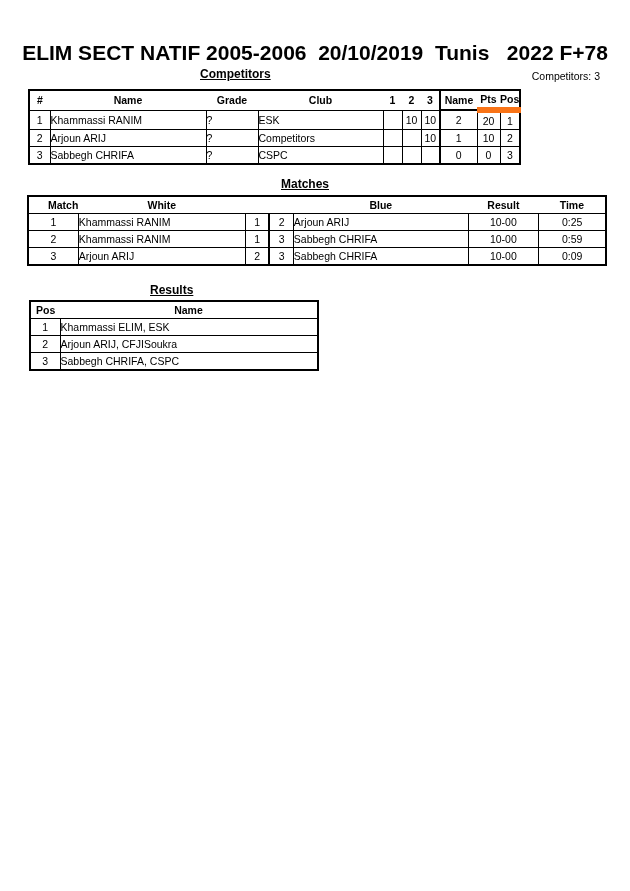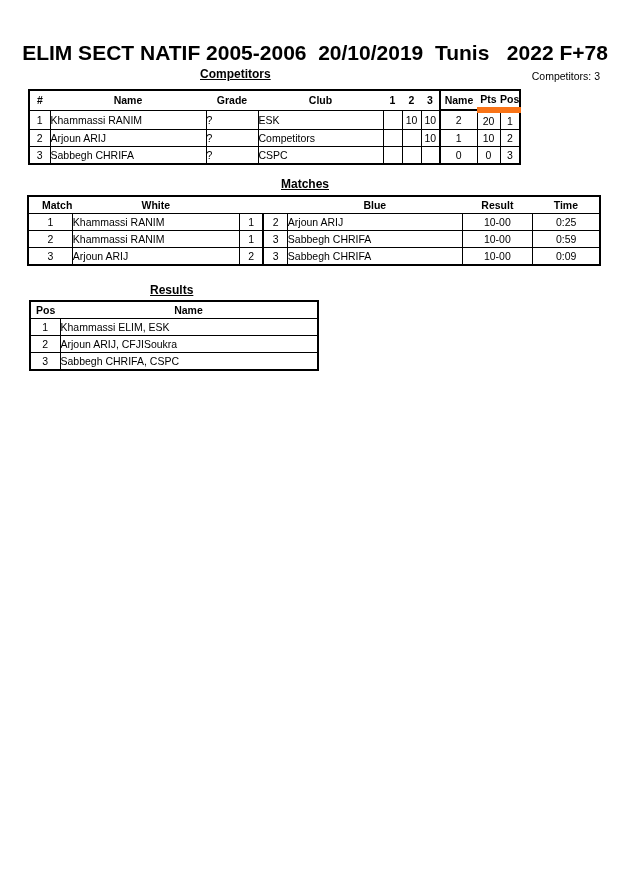--- a/index.html
+++ b/index.html
@@ -30,21 +30,21 @@
   .cell-l { text-align:left; }
 
   
   .tbl-competitors { top:89px; left:28px; }
   .tbl-competitors th.th-wins { border-left:2px solid #000; border-bottom:2px solid #000; }
   .tbl-competitors th.th-pts, .tbl-competitors th.th-pos { border-bottom:6px solid #f97316; }
   .tbl-competitors td.col-wins { border-left:2px solid #000; }
 
   
   .tbl-matches { top:195px; left:27px; }
-  .tbl-matches th.th-match { text-align:center; padding-left:13px; }
+  .tbl-matches th.th-match { text-align:center; padding-left:19px; }
   .tbl-matches td.col-bluenum { border-left:2px solid #000; }
 
   
   .tbl-results { top:300px; left:29px; }
   .tbl-results th.th-pos { text-align:left; padding-left:5px; }
 </style>
 </head>
 <body>
 
 <div class="page">

